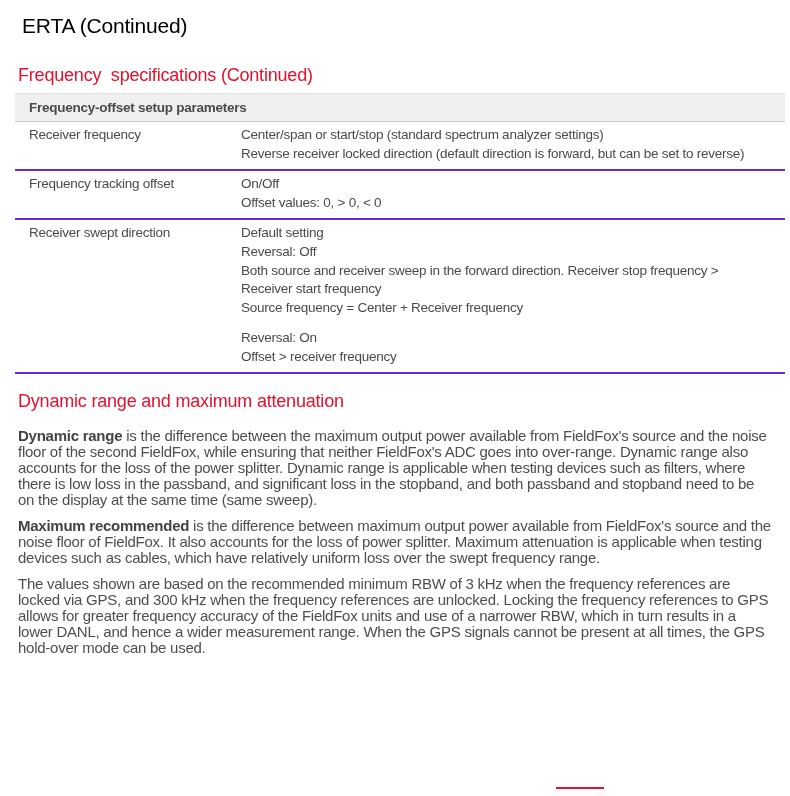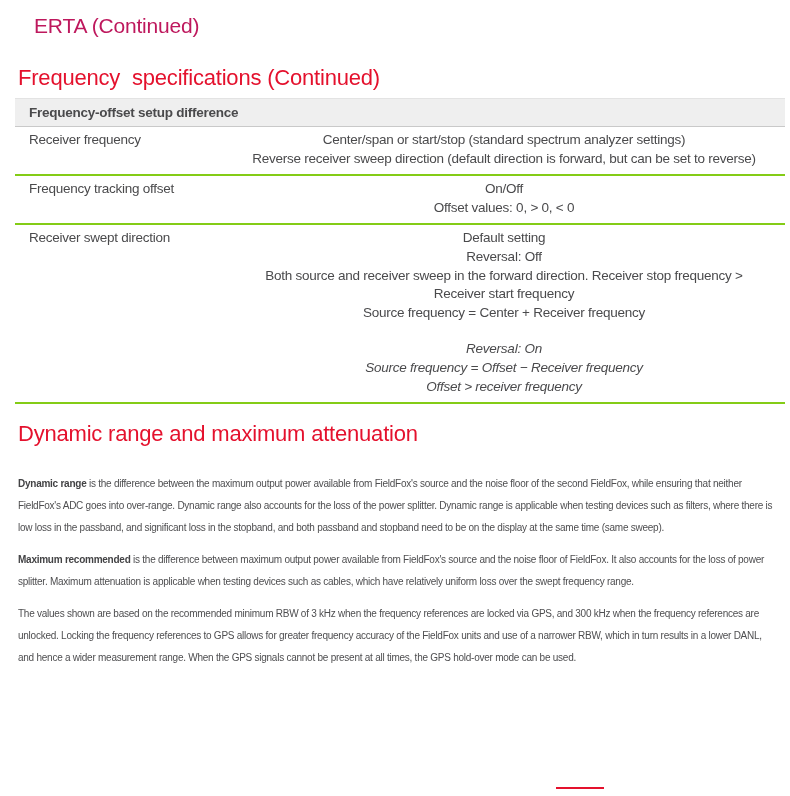--- a/index.html
+++ b/index.html
@@ -13,37 +13,37 @@
     overflow: hidden;
     position: relative;
     font-family: "Liberation Sans", sans-serif;
     color: #4e4e50;
     letter-spacing: -0.25px;
   }
   .page {
     padding: 12px 17px 0 18px;
   }
   .doc-title {
-    color: #be185d;
+    color: #000000;
     font-size: 21px;
     font-weight: 400;
-    margin: 2px 0 0 16px;
+    margin: 2px 0 0 4px;
     letter-spacing: -0.2px;
   }
   .section-heading {
     color: #e4112d;
-    font-size: 22px;
+    font-size: 18px;
     font-weight: 400;
     margin: 27px 0 7px 0;
     white-space: pre-wrap;
     letter-spacing: -0.2px;
   }
   .section-heading.second {
     margin-top: 17px;
-    margin-bottom: 26px;
+    margin-bottom: 16px;
   }
   
   .spec-table {
     margin-left: -3px;
     width: 770px;
     font-size: 13.5px;
     line-height: 18px;
     color: #4a4a4c;
   }
   .tbl-header {
@@ -52,40 +52,39 @@
     border-bottom: 1px solid #c9c9c9;
     font-weight: 700;
     color: #4a4a4c;
     padding: 5px 10px 4px 14px;
     font-size: 13.5px;
   }
   .tbl-row {
     display: flex;
     align-items: flex-start;
     padding: 4px 0 5px 0;
-    border-bottom: 2px solid #84cc16;
+    border-bottom: 2px solid #6d28d9;
   }
   .tbl-row .param-cell {
     width: 226px;
     flex: 0 0 226px;
     padding-left: 14px;
     box-sizing: border-box;
   }
   .tbl-row .value-cell {
     flex: 1 1 auto;
     padding-right: 18px;
-    text-align: center;
   }
   .value-block { margin: 0; }
-  .value-block + .value-block { margin-top: 18px; font-style: italic; }
+  .value-block + .value-block { margin-top: 12px; }
   .vline { margin: 0 0 1px 0; }
   
   .body-copy p {
-    font-size: 10px;
-    line-height: 22px;
+    font-size: 15px;
+    line-height: 16px;
     margin: 0 0 10px 0;
     color: #4e4e50;
   }
   .body-copy .lead {
     font-weight: 700;
     color: #434345;
   }
   
   .footer-red-rule {
     position: absolute;
@@ -100,28 +99,28 @@
 <body>
 
 <div class="page">
 
   <h1 class="doc-title">ERTA (Continued)</h1>
 
   <h2 class="section-heading">Frequency  specifications (Continued)</h2>
 
   <div class="spec-table">
 
-    <div class="tbl-header">Frequency-offset setup difference</div>
+    <div class="tbl-header">Frequency-offset setup parameters</div>
 
     <div class="tbl-row">
       <div class="param-cell">Receiver frequency</div>
       <div class="value-cell">
         <div class="value-block">
           <div class="vline">Center/span or start/stop (standard spectrum analyzer settings)</div>
-          <div class="vline">Reverse receiver sweep direction (default direction is forward, but can be set to reverse)</div>
+          <div class="vline">Reverse receiver locked direction (default direction is forward, but can be set to reverse)</div>
         </div>
       </div>
     </div>
 
     <div class="tbl-row">
       <div class="param-cell">Frequency tracking offset</div>
       <div class="value-cell">
         <div class="value-block">
           <div class="vline">On/Off</div>
           <div class="vline">Offset values: 0, &gt; 0, &lt; 0</div>
@@ -133,21 +132,20 @@
       <div class="param-cell">Receiver swept direction</div>
       <div class="value-cell">
         <div class="value-block">
           <div class="vline">Default setting</div>
           <div class="vline">Reversal: Off</div>
           <div class="vline">Both source and receiver sweep in the forward direction. Receiver stop frequency &gt; Receiver start frequency</div>
           <div class="vline">Source frequency = Center + Receiver frequency</div>
         </div>
         <div class="value-block">
           <div class="vline">Reversal: On</div>
-          <div class="vline">Source frequency = Offset − Receiver frequency</div>
           <div class="vline">Offset &gt; receiver frequency</div>
         </div>
       </div>
     </div>
 
   </div>
 
   <h2 class="section-heading second">Dynamic range and maximum attenuation</h2>
 
   <div class="body-copy">

